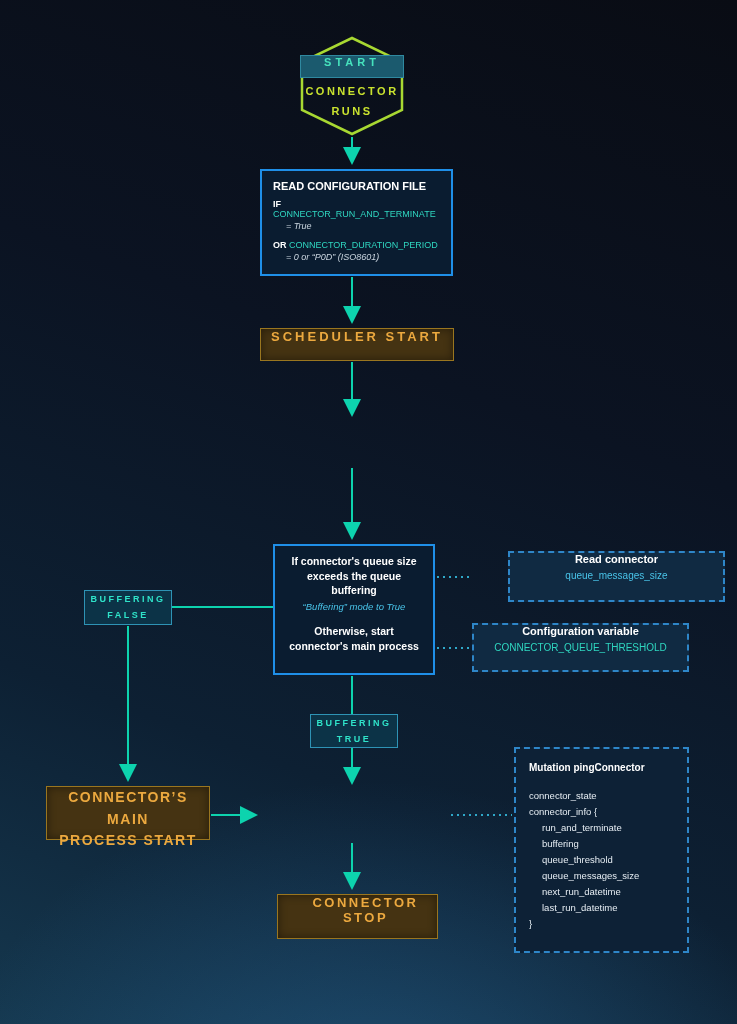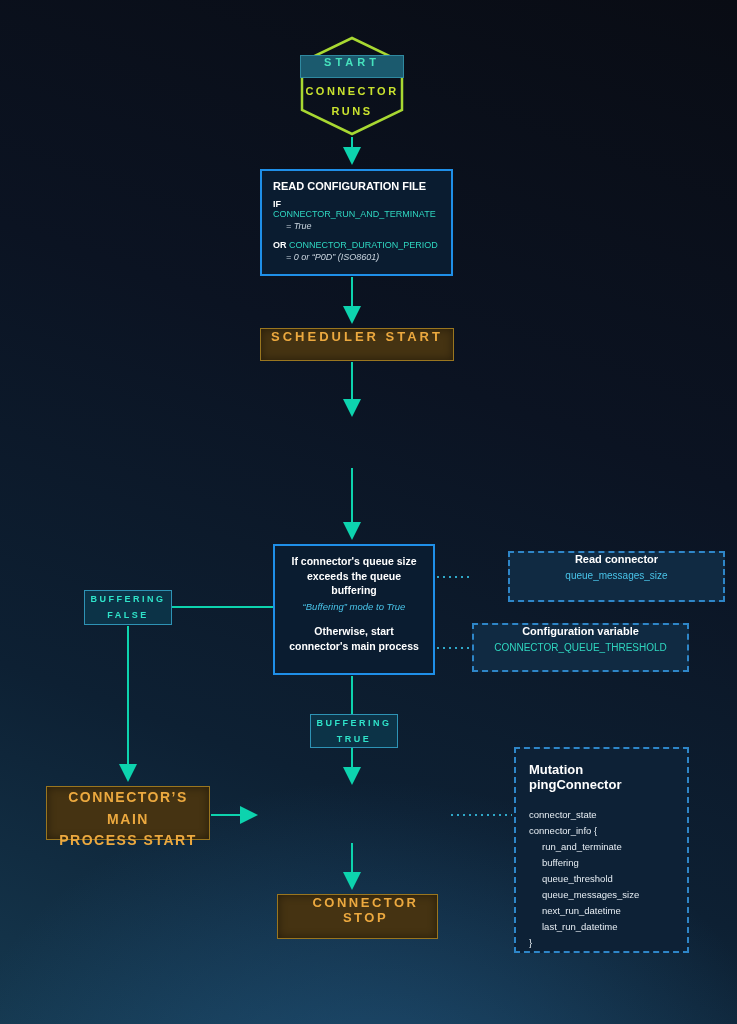--- a/index.html
+++ b/index.html
@@ -57,21 +57,21 @@
   .db-val-cyan { color:#49c3e8; font-size:10px; }
   .db-val-teal { color:#2fd6c0; font-size:10px; }
   
   .forceping { left:262px; top:789px; width:187px; height:53px;
     background:#0b2823; border:2px solid #23cfa2; color:#ffffff; font-weight:bold;
     font-size:11.5px; line-height:1.5; }
   
   .mutation { left:514px; top:747px; width:175px; height:206px;
     background:#0d2136; border:2px dashed #2e86c8; padding:13px 13px;
     align-items:flex-start; text-align:left; justify-content:flex-start; }
-  .mu-title { color:#ffffff; font-weight:bold; font-size:13px; margin-bottom:15px; }
+  .mu-title { color:#ffffff; font-weight:bold; font-size:10px; margin-bottom:15px; }
   .mu-line { color:#e6edf3; font-size:9.5px; line-height:16px; }
   .mu-line.indent { padding-left:13px; }
 </style>
 </head>
 <body>
 
 <div class="canvas">
 
   <svg class="layer" width="737" height="1024" viewBox="0 0 737 1024" style="z-index:1;">
     <defs>

